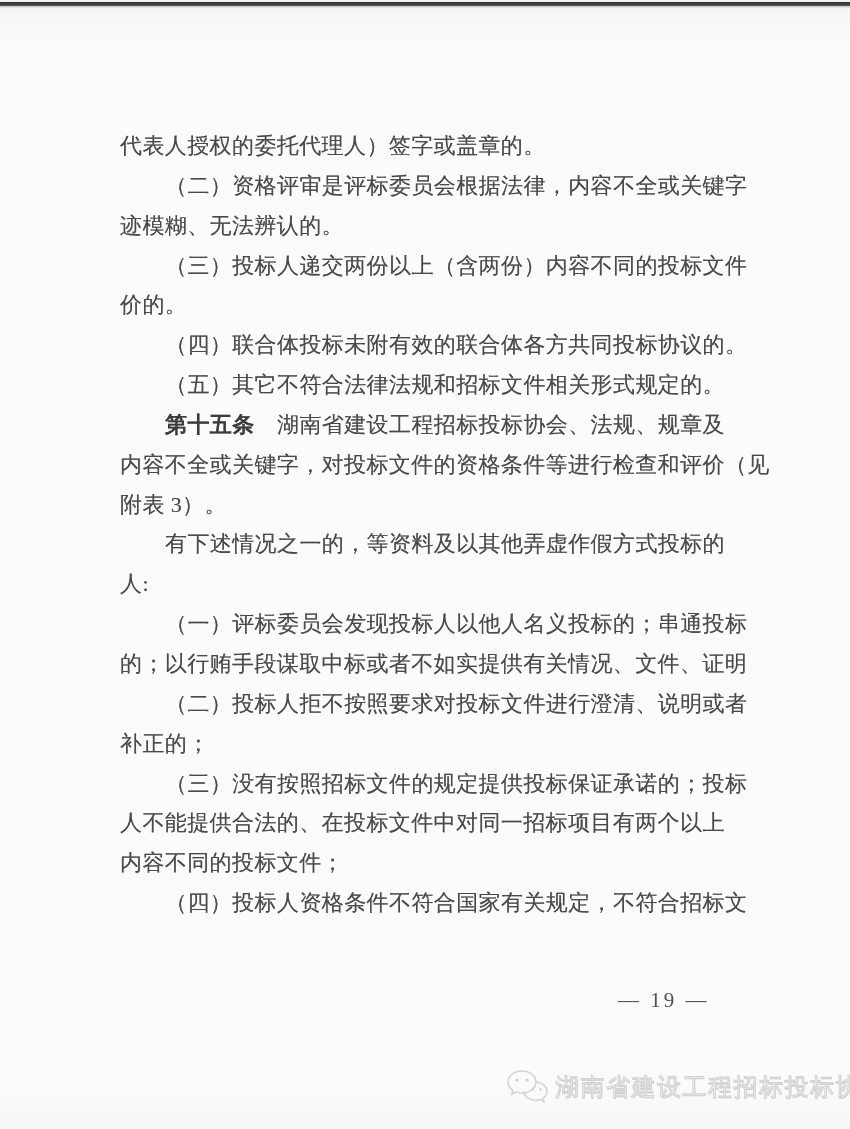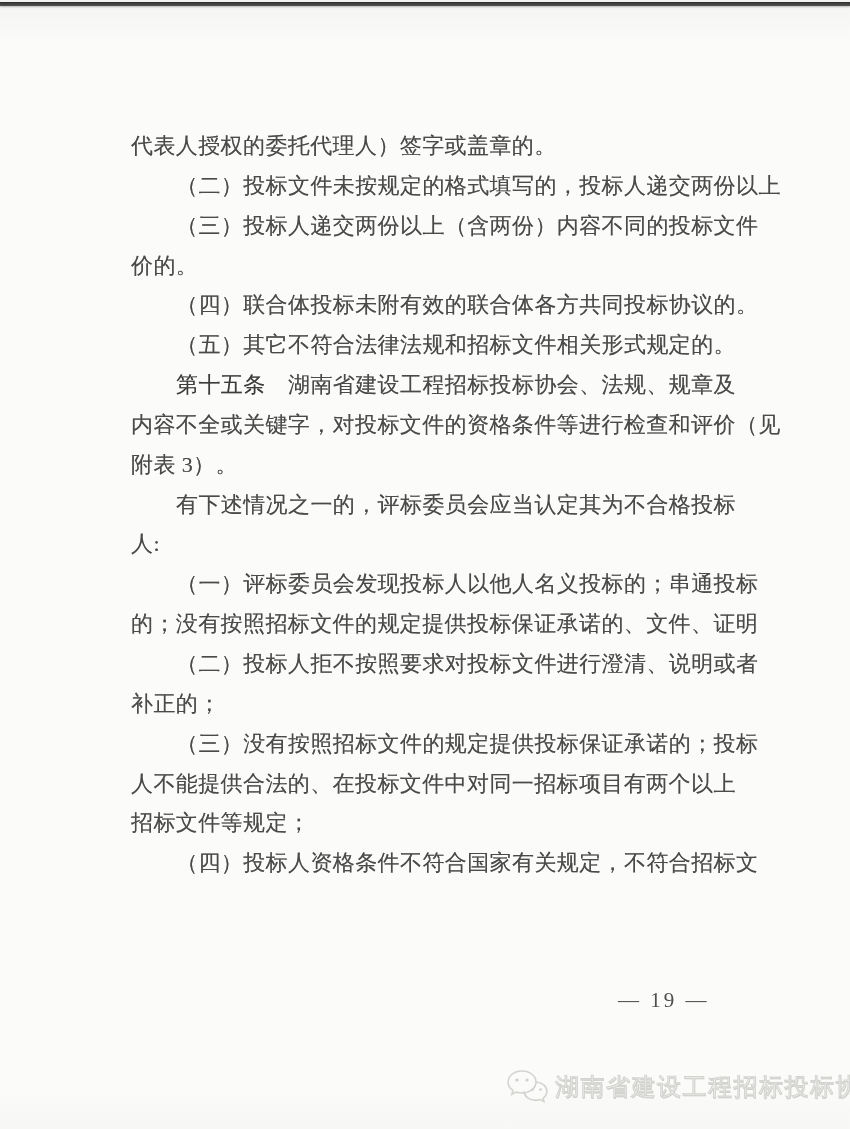--- a/index.html
+++ b/index.html
@@ -21,38 +21,38 @@
     position: absolute;
     top: 2px;
     left: 0;
     width: 100%;
     height: 4px;
     background: linear-gradient(180deg, #2e2e2c, #555553);
     box-shadow: 0 1px 2px rgba(0,0,0,0.25);
   }
   .content {
     position: absolute;
-    left: 131px;
+    left: 120px;
     top: 126px;
     width: 634px;
   }
   .line {
     height: 39.85px;
     line-height: 39.85px;
     font-size: 22px;
     letter-spacing: 0.4px;
     color: #4a4a4a;
     white-space: nowrap;
     text-shadow: 0 0 0.6px rgba(74,74,74,0.55);
   }
   .line.indent {
     text-indent: 45px;
   }
   .bold {
-    font-weight: normal;
+    font-weight: bold;
     color: #3c3c3c;
   }
   .page-number {
     position: absolute;
     top: 988px;
     left: 618px;
     font-size: 21px;
     letter-spacing: 3px;
     color: #4e4e4e;
   }
@@ -80,37 +80,38 @@
 </style>
 </head>
 <body>
 
 <div class="page">
 
   <div class="top-bar"></div>
 
   <main class="content">
       <div class="line"><span>代表人授权的委托代理人）签字或盖章的。</span></div>
-      <div class="line indent"><span>（二）投标文件未按规定的格式填写的，投标人递交两份以上</span></div>
+      <div class="line indent"><span>（二）资格评审是评标委员会根据法律，内容不全或关键字</span></div>
+      <div class="line"><span>迹模糊、无法辨认的。</span></div>
       <div class="line indent"><span>（三）投标人递交两份以上（含两份）内容不同的投标文件</span></div>
       <div class="line"><span>价的。</span></div>
       <div class="line indent"><span>（四）联合体投标未附有效的联合体各方共同投标协议的。</span></div>
       <div class="line indent"><span>（五）其它不符合法律法规和招标文件相关形式规定的。</span></div>
       <div class="line indent"><span class="bold">第十五条</span><span>　湖南省建设工程招标投标协会、法规、规章及</span></div>
       <div class="line"><span>内容不全或关键字，对投标文件的资格条件等进行检查和评价（见</span></div>
       <div class="line"><span>附表 3）。</span></div>
-      <div class="line indent"><span>有下述情况之一的，评标委员会应当认定其为不合格投标</span></div>
+      <div class="line indent"><span>有下述情况之一的，等资料及以其他弄虚作假方式投标的</span></div>
       <div class="line"><span>人:</span></div>
       <div class="line indent"><span>（一）评标委员会发现投标人以他人名义投标的；串通投标</span></div>
-      <div class="line"><span>的；没有按照招标文件的规定提供投标保证承诺的、文件、证明</span></div>
+      <div class="line"><span>的；以行贿手段谋取中标或者不如实提供有关情况、文件、证明</span></div>
       <div class="line indent"><span>（二）投标人拒不按照要求对投标文件进行澄清、说明或者</span></div>
       <div class="line"><span>补正的；</span></div>
       <div class="line indent"><span>（三）没有按照招标文件的规定提供投标保证承诺的；投标</span></div>
       <div class="line"><span>人不能提供合法的、在投标文件中对同一招标项目有两个以上</span></div>
-      <div class="line"><span>招标文件等规定；</span></div>
+      <div class="line"><span>内容不同的投标文件；</span></div>
       <div class="line indent"><span>（四）投标人资格条件不符合国家有关规定，不符合招标文</span></div>
     </main>
 
   <div class="page-number">— 19 —</div>
 
   <div class="footer-watermark">
     <span class="wm-icon">
       <svg viewBox="0 0 44 38" width="44" height="38">
         <g fill="none" stroke="#d3d3d0" stroke-width="1.6">
           <path d="M17 3 C9 3 3 8 3 14 c0 3.4 1.9 6.4 4.9 8.4 L6.8 26.4 11 24 c1.9 .6 3.9 1 6 1 8 0 14-5 14-11 S25 3 17 3 Z"></path>

